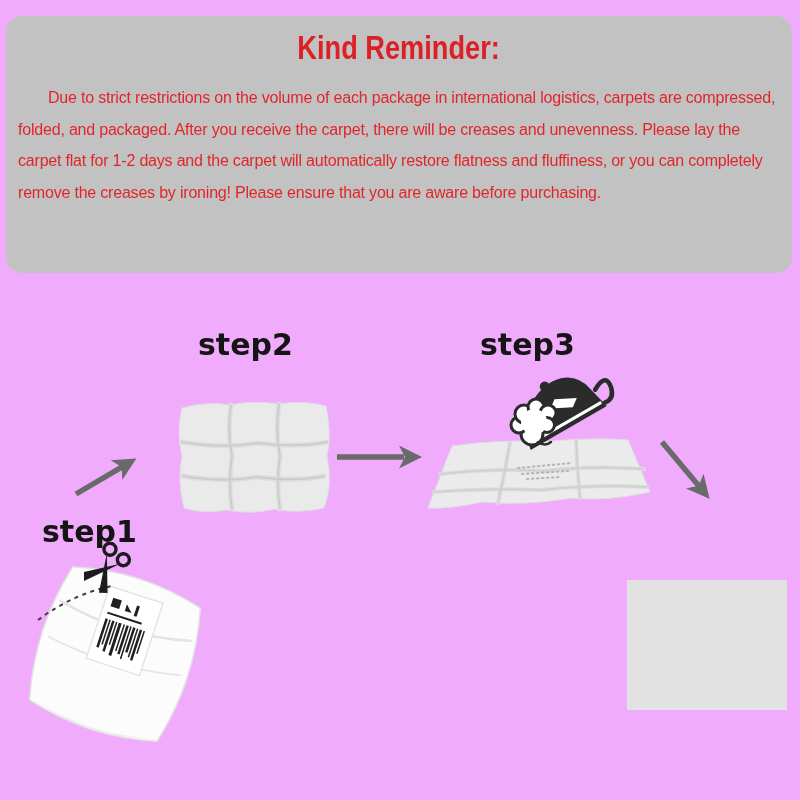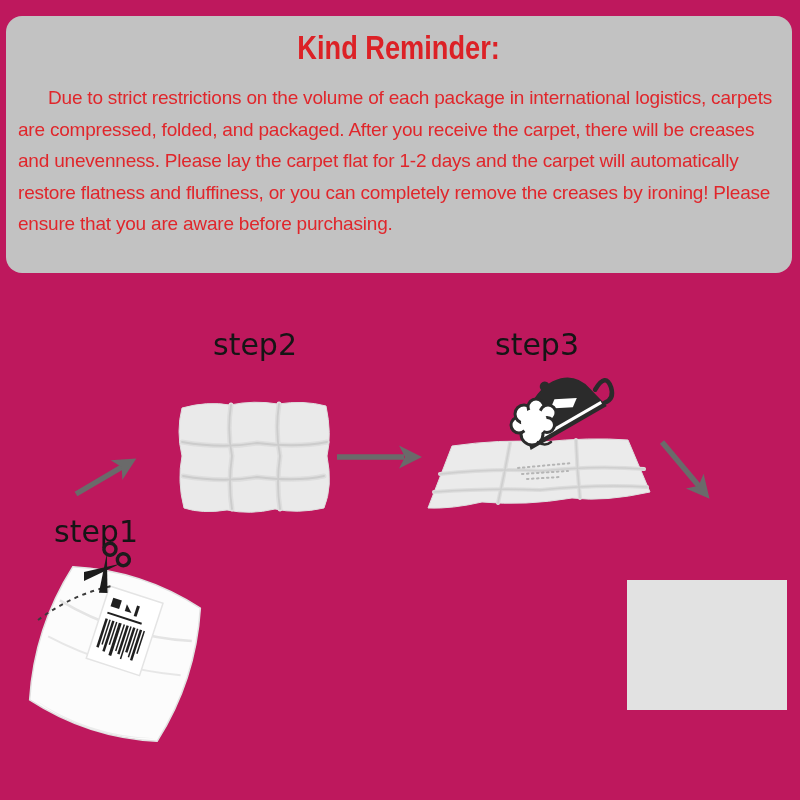--- a/index.html
+++ b/index.html
@@ -1,31 +1,31 @@
 <!DOCTYPE html>
 <html><head>
 <meta charset="utf-8">
 <style>
   html,body{margin:0;padding:0;background:#fff;}
-  .page{position:relative;width:800px;height:800px;background:#be185d;overflow:hidden;
+  .page{position:relative;width:800px;height:800px;background:#f0abfc;overflow:hidden;
         font-family:"Liberation Sans", sans-serif;}
 
   
   .banner{position:absolute;left:6px;top:16px;width:786px;height:257px;
           background:#c2c2c2;border-radius:16px;}
   .banner-title{margin-top:13px;text-align:center;color:#dc2126;
                 font-weight:bold;font-size:34px;line-height:36px;}
   .banner-title-inner{display:inline-block;transform:scaleX(0.8);transform-origin:50% 50%;
                       letter-spacing:0px;}
-  .banner-body{margin:17px 12px 0 12px;color:#e0262b;font-size:19px;line-height:31.5px;
+  .banner-body{margin:17px 12px 0 12px;color:#e0262b;font-size:16px;line-height:31.5px;
                text-indent:30px;letter-spacing:-0.2px;}
 
   
-  .step-label{position:absolute;font-family:"DejaVu Sans", sans-serif;font-weight:normal;
-              font-size:30px;color:#151515;text-align:center;}
+  .step-label{position:absolute;font-family:"DejaVu Sans", sans-serif;font-weight:bold;
+              font-size:30px;color:#151515;}
   .lbl1{left:42px;top:514px;width:108px;}
   .lbl2{left:198px;top:327px;width:114px;}
   .lbl3{left:480px;top:327px;width:114px;}
   .lbl4{left:656px;top:521px;width:108px;}
 
   
   .art{position:absolute;}
   #carpet2{left:172px;top:396px;}
   #carpet3{left:420px;top:432px;}
   #iron{left:492px;top:366px;}

